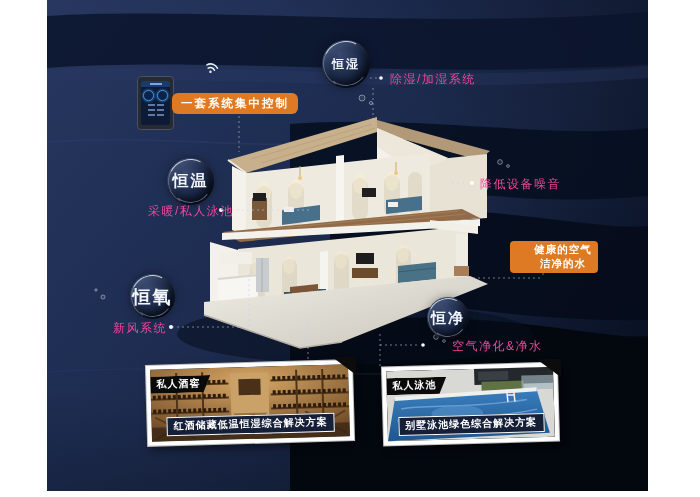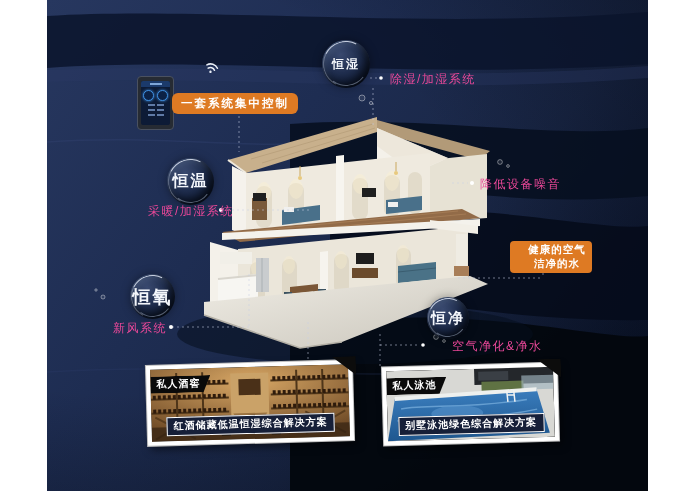--- a/index.html
+++ b/index.html
@@ -24,21 +24,21 @@
         border:1px solid transparent;border-bottom-color:rgba(180,195,220,.45);transform:rotate(-8deg);}
 
   .desc{position:absolute;color:#ec4899;font-size:12px;letter-spacing:1.5px;white-space:nowrap;z-index:6;}
 
   .ctrl-label{position:absolute;left:172px;top:93px;background:#DE7A23;color:#fff;
         font-size:11.5px;font-weight:bold;letter-spacing:2px;padding:3px 9px;white-space:nowrap;
         border-radius:6px;z-index:6;}
 
   .highlight-box{position:absolute;left:510px;top:241px;width:66px;background:#DE7A23;color:#fff;
         font-size:10.5px;font-weight:bold;letter-spacing:1px;text-align:center;line-height:1.3;
-        padding:2px 2px 3px 14px;border-radius:4px;z-index:6;}
+        padding:2px 2px 3px 20px;border-radius:4px;z-index:6;}
 
   
   .card{position:absolute;background:#fff;padding:4px;z-index:7;
         box-shadow:0 0 0 1px #bfbfbf, 3px 4px 8px rgba(0,0,0,.55);transform:rotate(-1.6deg);}
   .card-photo{position:relative;overflow:hidden;background:#333;}
   .card-tag{position:absolute;top:7px;left:0;background:#0a0a0a;color:#fff;font-size:10px;
         font-weight:bold;letter-spacing:1px;padding:1px 10px 2px 6px;white-space:nowrap;
         clip-path:polygon(0 0,100% 0,88% 100%,0 100%);z-index:3;}
   .card-caption{position:absolute;bottom:5px;left:50%;transform:translateX(-50%);
         background:#161f38;border:1px solid #fff;color:#fff;font-size:10px;font-weight:bold;
@@ -243,21 +243,21 @@
   </div>
 
   <div class="ctrl-label">一套系统集中控制</div>
 
   <div class="bubble" style="left:322px;top:40px;width:48px;height:48px;font-size:12px;">恒湿</div>
   <div class="desc" style="left:390px;top:71px;">除湿/加湿系统</div>
 
   <div class="desc" style="left:480px;top:176px;">降低设备噪音</div>
 
   <div class="bubble" style="left:167px;top:158px;width:47px;height:47px;font-size:16px;">恒温</div>
-  <div class="desc" style="left:148px;top:203px;">采暖/加湿系统</div>
+  <div class="desc" style="left:148px;top:203px;">采暖/私人泳池</div>
 
   <div class="bubble" style="left:130px;top:274px;width:45px;height:45px;font-size:18px;">恒氧</div>
   <div class="desc" style="left:113px;top:320px;">新风系统</div>
 
   <div class="bubble" style="left:427px;top:297px;width:42px;height:42px;font-size:15px;">恒净</div>
   <div class="desc" style="left:428px;top:338px;margin-left:24px;">空气净化&amp;净水</div>
 
   <div class="highlight-box">
     <span>健康的空气</span><br>
     <span>洁净的水</span>

